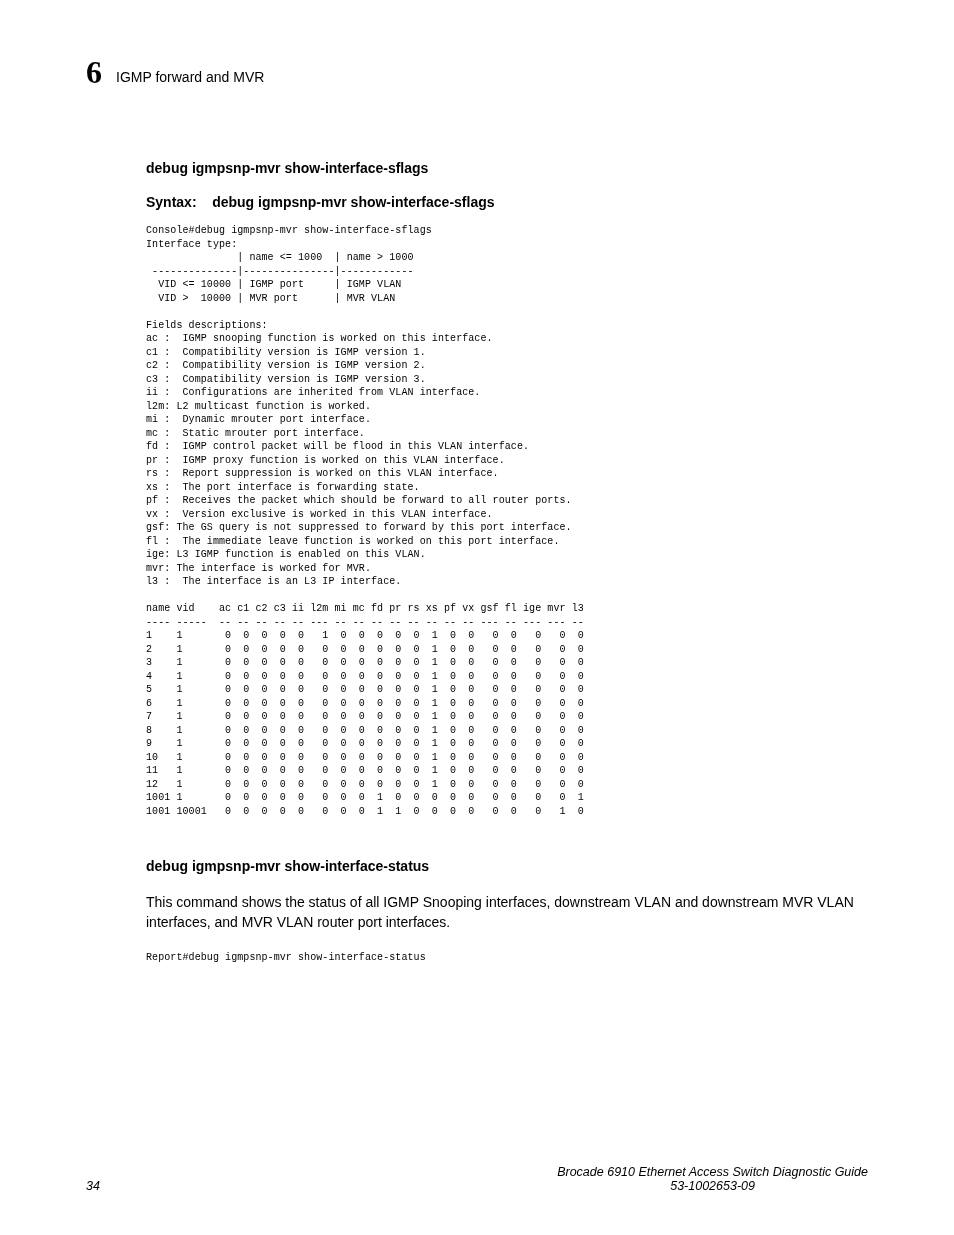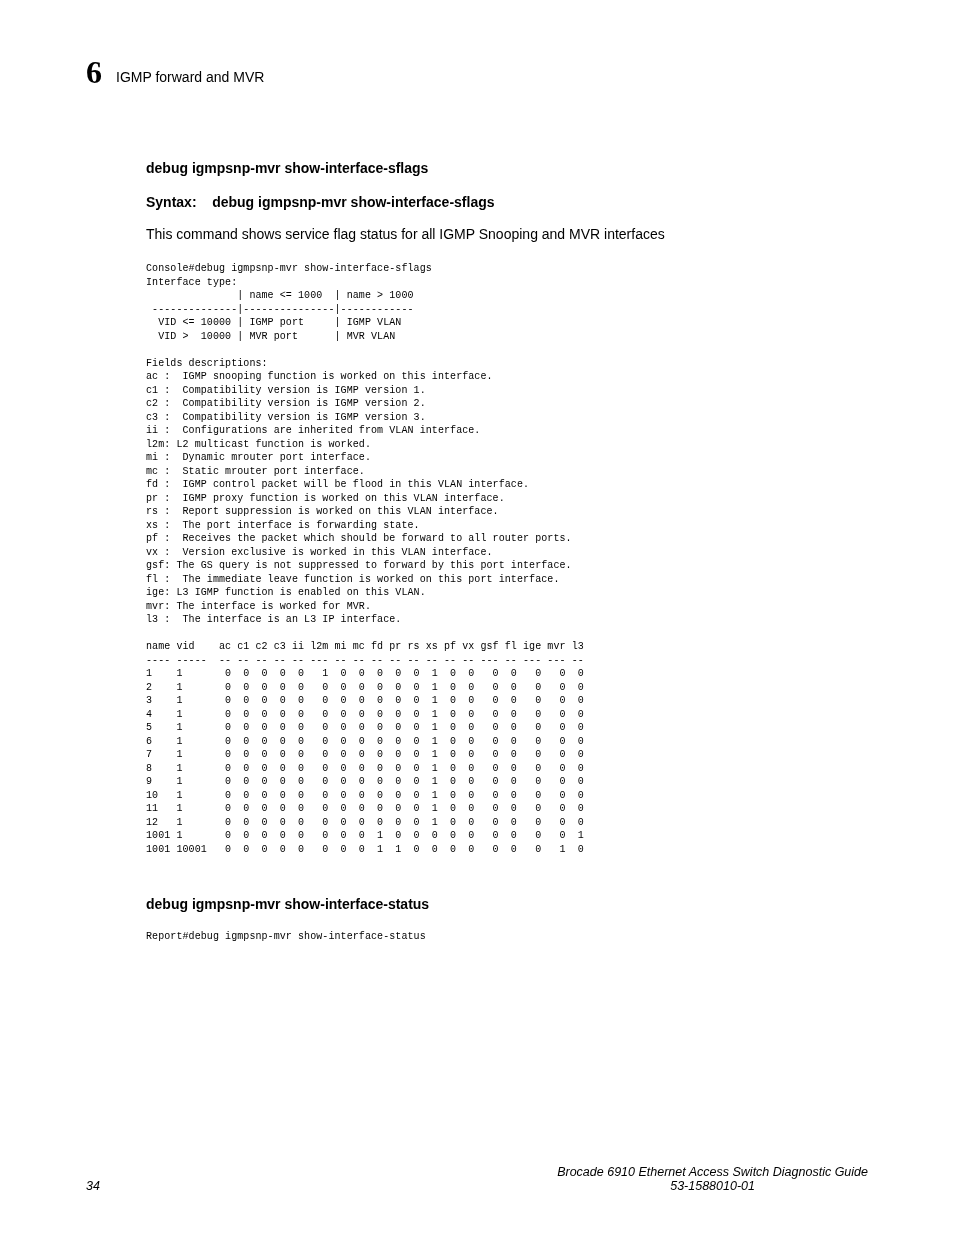--- a/index.html
+++ b/index.html
@@ -89,21 +89,20 @@
   <div class="content">
 
     <p class="cmd-heading">debug igmpsnp-mvr show-interface-sflags</p>
 
     <p class="syntax-line">
       <span>Syntax:</span>
       <span>&nbsp;&nbsp;</span>
       <span>debug igmpsnp-mvr show-interface-sflags</span>
     </p>
 
-    <p class="desc">This command shows service flag status for all IGMP Snooping and MVR interfaces</p>
 
     <pre class="console">Console#debug igmpsnp-mvr show-interface-sflags
 Interface type:
                | name &lt;= 1000  | name &gt; 1000
  --------------|---------------|------------
   VID &lt;= 10000 | IGMP port     | IGMP VLAN
   VID &gt;  10000 | MVR port      | MVR VLAN
 
 Fields descriptions:
 ac :  IGMP snooping function is worked on this interface.
@@ -141,26 +140,27 @@
 11   1       0  0  0  0  0   0  0  0  0  0  0  1  0  0   0  0   0   0  0
 12   1       0  0  0  0  0   0  0  0  0  0  0  1  0  0   0  0   0   0  0
 1001 1       0  0  0  0  0   0  0  0  1  0  0  0  0  0   0  0   0   0  1
 1001 10001   0  0  0  0  0   0  0  0  1  1  0  0  0  0   0  0   0   1  0</pre>
 
     <div style="height:40px"></div>
 
     <p class="cmd-heading">debug igmpsnp-mvr show-interface-status</p>
 
 
+    <p class="desc">This command shows the status of all IGMP Snooping interfaces, downstream VLAN and downstream MVR VLAN interfaces, and MVR VLAN router port interfaces.</p>
 
     <pre class="console">Report#debug igmpsnp-mvr show-interface-status</pre>
 
   </div>
 
   <div class="footer">
     <div class="left">34</div>
     <div class="right">
       <div>Brocade 6910 Ethernet Access Switch Diagnostic Guide</div>
-      <div>53-1588010-01</div>
+      <div>53-1002653-09</div>
     </div>
   </div>
 
 </div>
 
 </body></html>

